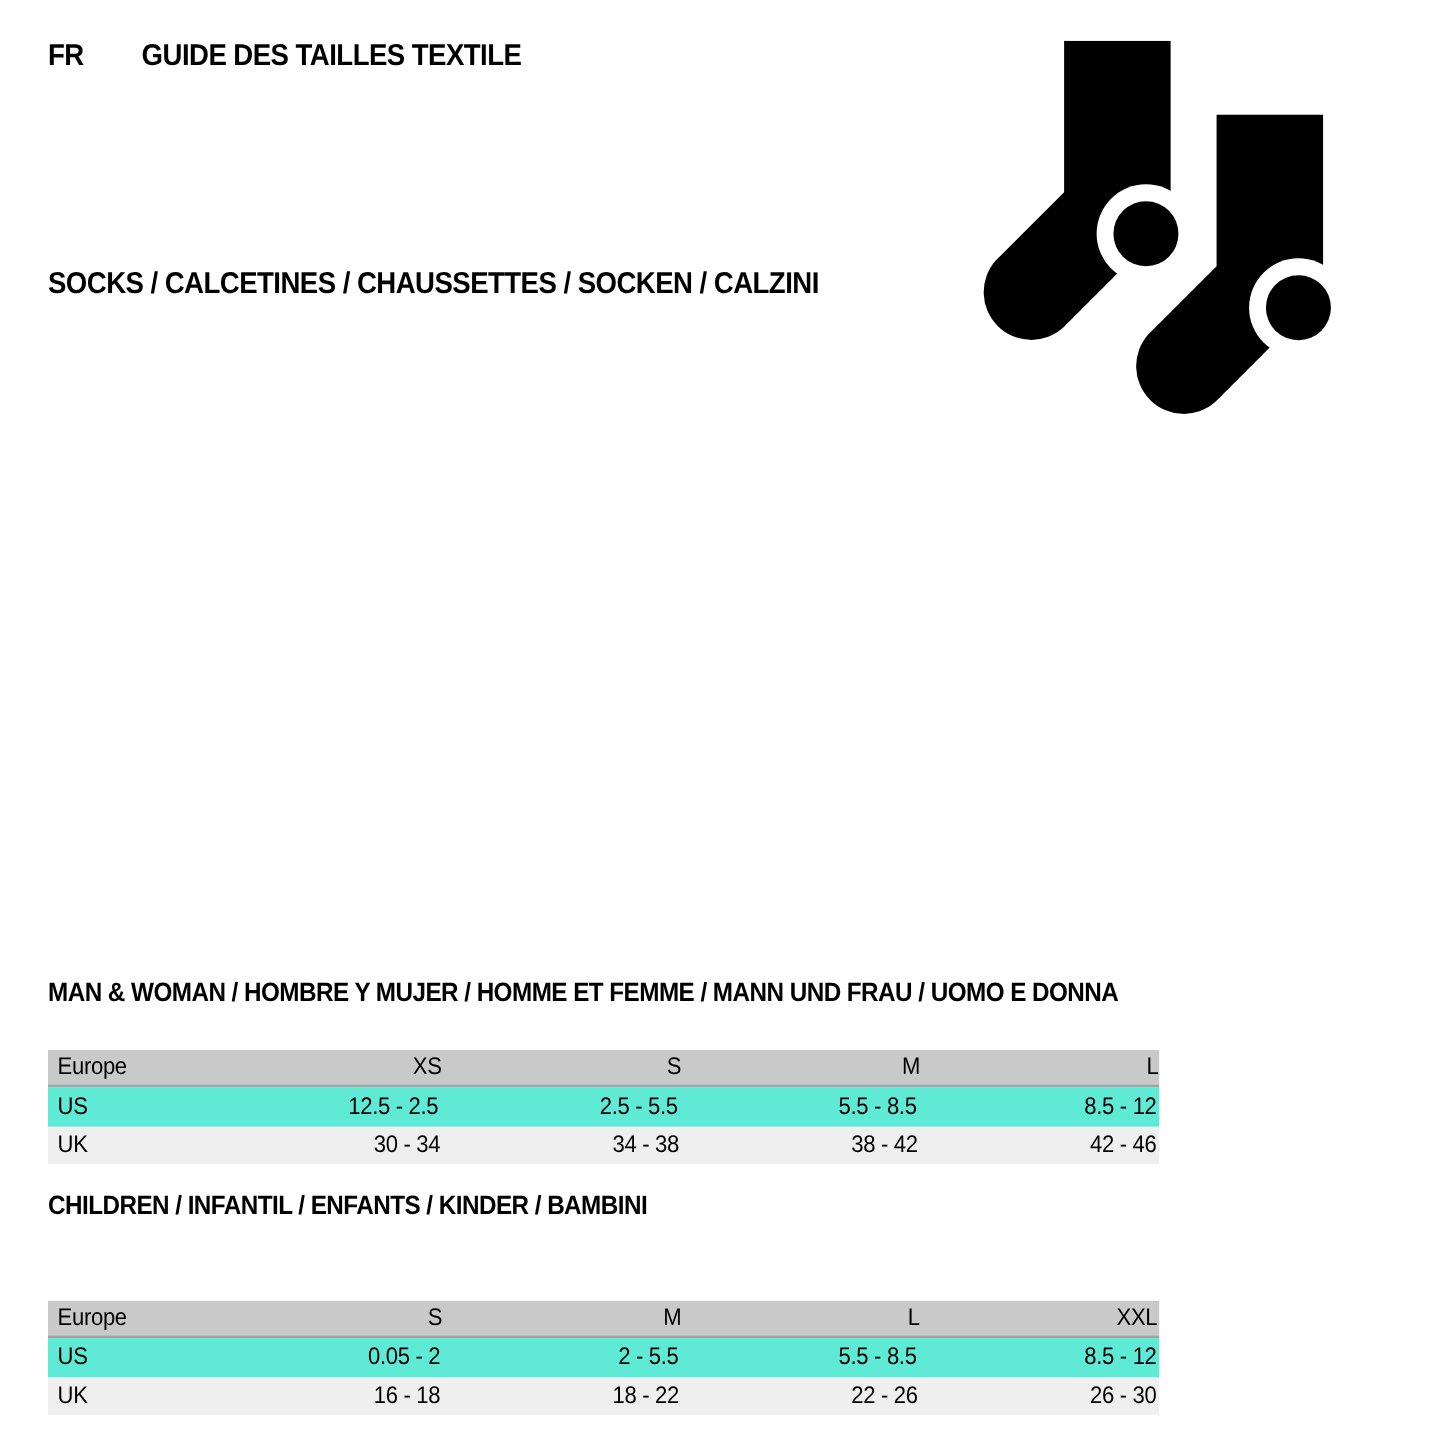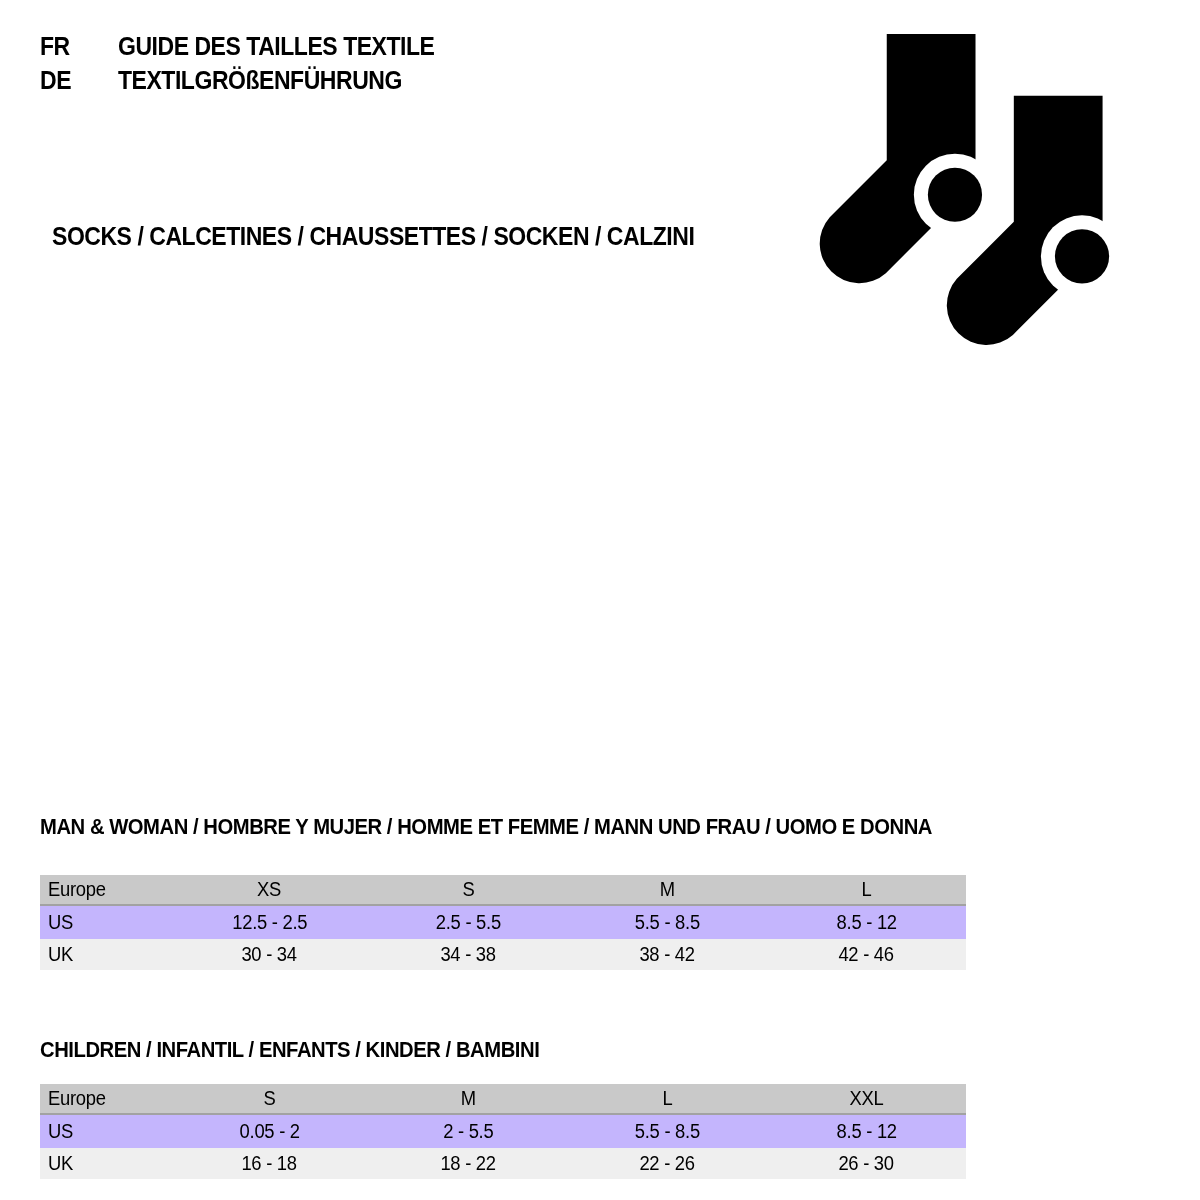--- a/index.html
+++ b/index.html
@@ -14,55 +14,51 @@
   .cond  { display: inline-block; transform: scaleX(0.92); transform-origin: 0 50%; white-space: nowrap; }
   .cond-c{ display: inline-block; transform: scaleX(0.92); transform-origin: 50% 50%; white-space: nowrap; }
 
   
   .lang-list { position: absolute; left: 40px; top: 30px; }
   .lang-row  { display: flex; height: 33.6px; align-items: center;
                font-size: 25px; font-weight: bold; letter-spacing: -0.5px; }
   .lang-code { width: 78px; flex: 0 0 78px; }
 
   
-  .category-title { position: absolute; left: 52px; top: 222px;
+  .category-title { position: absolute; left: 40px; top: 222px;
                     font-size: 25px; font-weight: bold; letter-spacing: -0.5px; line-height: 28px; }
 
   
   .socks-icon { position: absolute; left: 798px; top: 34px; }
 
   
   .table-title { position: absolute; left: 40px;
                  font-size: 22px; font-weight: bold; letter-spacing: -0.5px; line-height: 26px; }
   .title-1 { top: 814px; text-decoration: underline; }
-  .title-2 { top: 1037px; }
+  .title-2 { top: 992px; }
 
   .size-table { position: absolute; left: 40px; width: 926px; font-size: 20px; letter-spacing: -0.3px; }
   .table-1 { top: 855px; }
   .table-2 { top: 1064px; }
 
   .t-row { display: grid; grid-template-columns: 130px 1fr 1fr 1fr 1fr; align-items: center; }
   .t-head { height: 29px; background: var(--c-table-header-bg, #c9c9c9);
             border-bottom: 2px solid var(--c-table-border, #a2a2a2); margin-top: 20px; }
-  .t-us   { height: 33px; background: #c4b5fd; }
+  .t-us   { height: 33px; background: #5eead4; }
   .t-uk   { height: 31px; background: var(--c-table-alt-bg, #efefef); }
-  .t-cell { text-align: center; }
+  .t-cell { text-align: right; }
   .t-cell.first { text-align: left; padding-left: 8px; }
 </style>
 </head>
 <body>
 
 <div class="lang-list">
   <div class="lang-row">
     <span class="lang-code cond">FR</span>
     <span class="cond">GUIDE DES TAILLES TEXTILE</span>
-  </div>
-  <div class="lang-row">
-    <span class="lang-code cond">DE</span>
-    <span class="cond">TEXTILGRÖßENFÜHRUNG</span>
   </div>
 </div>
 
 <div class="category-title">
   <span class="cond">SOCKS / CALCETINES / CHAUSSETTES / SOCKEN / CALZINI</span>
 </div>
 
 <svg class="socks-icon" width="327" height="314" viewBox="0 0 350 336" aria-hidden="true">
   <g>
     <path d="M 95,0 H 190 V 160 L 94,256 A 42.5,42.5 0 0 1 34,196 L 95,135 Z" fill="#000"></path>

